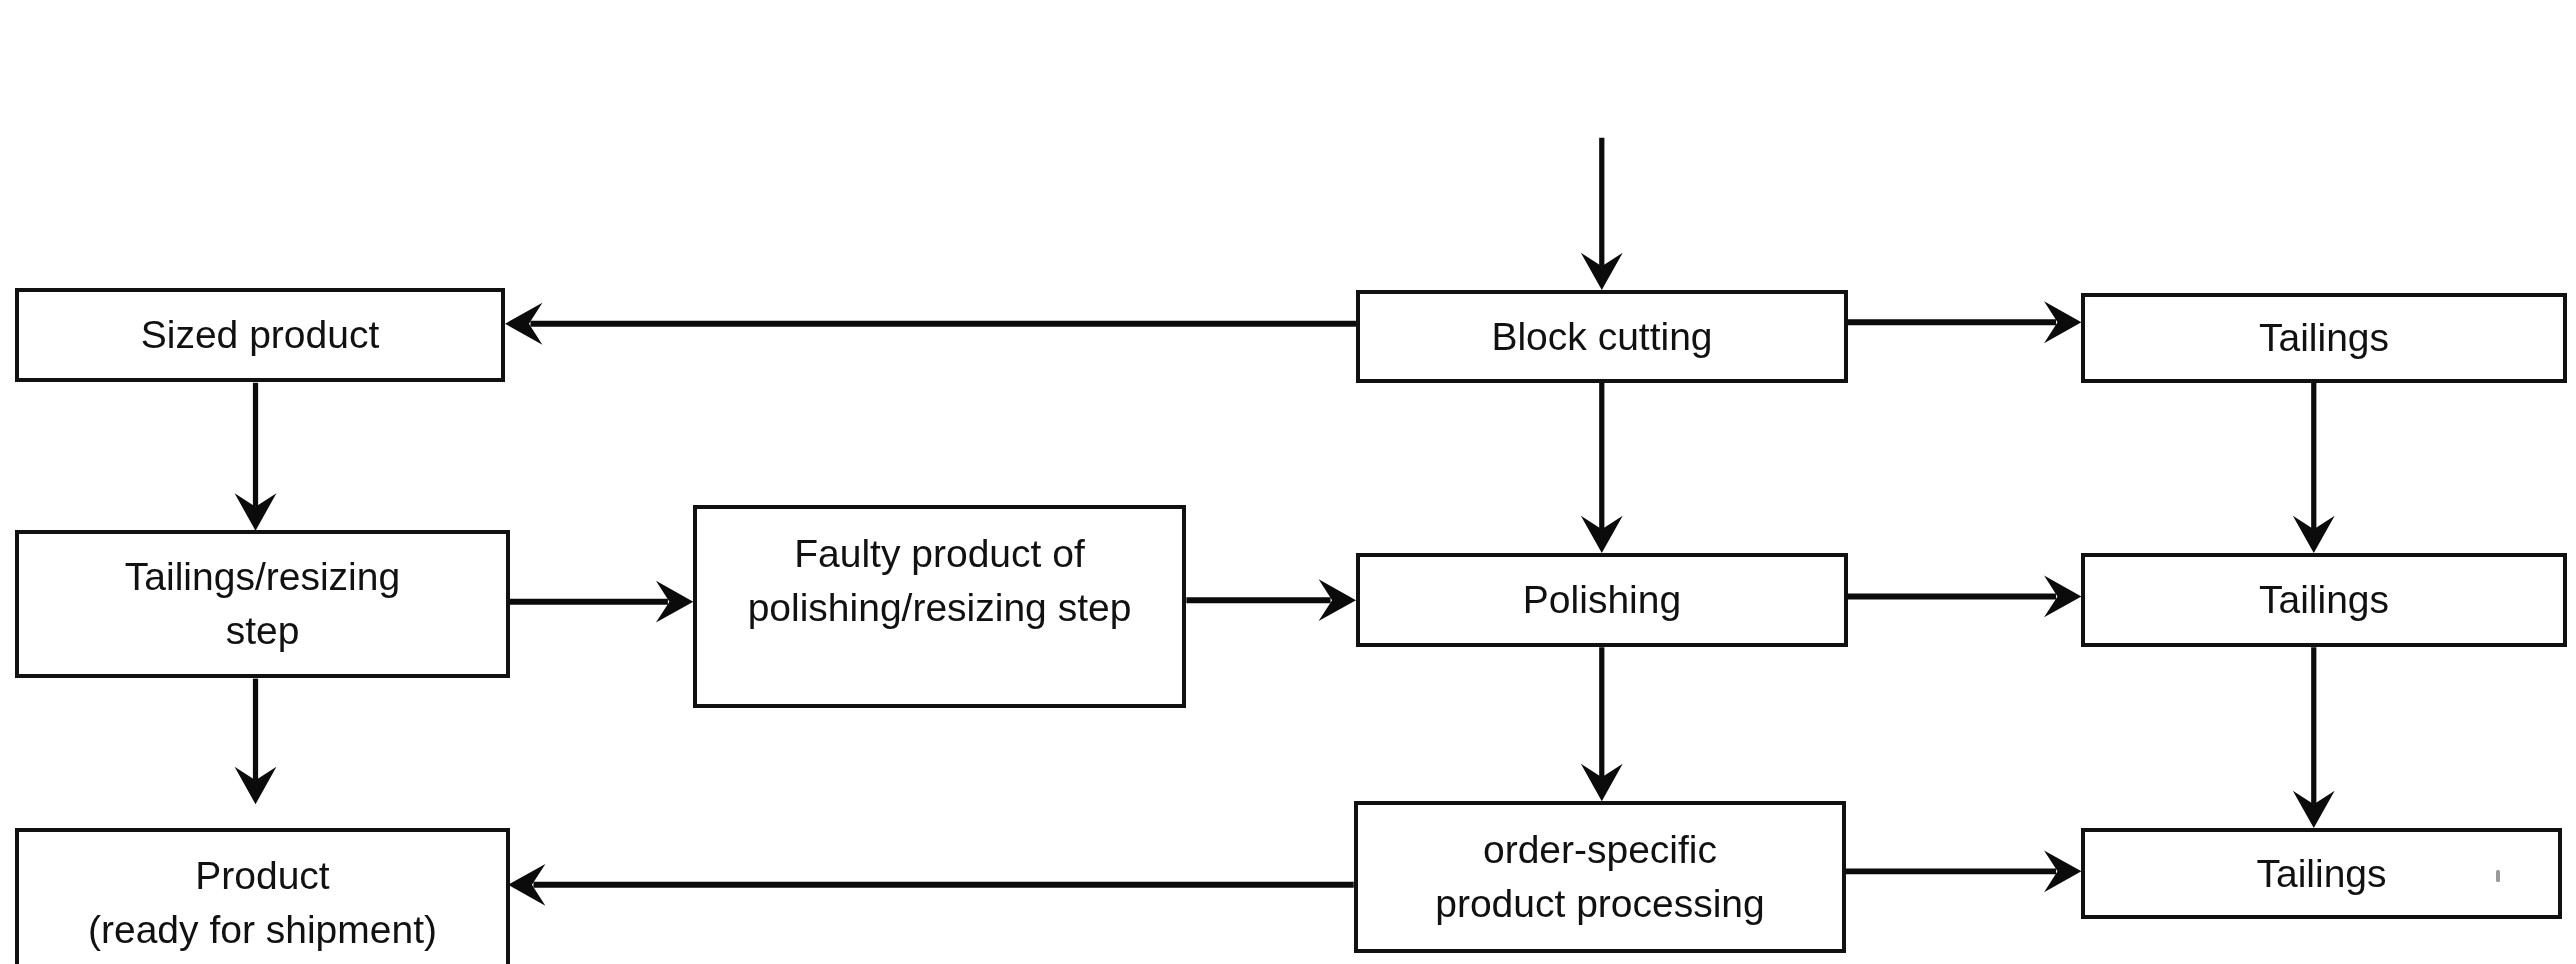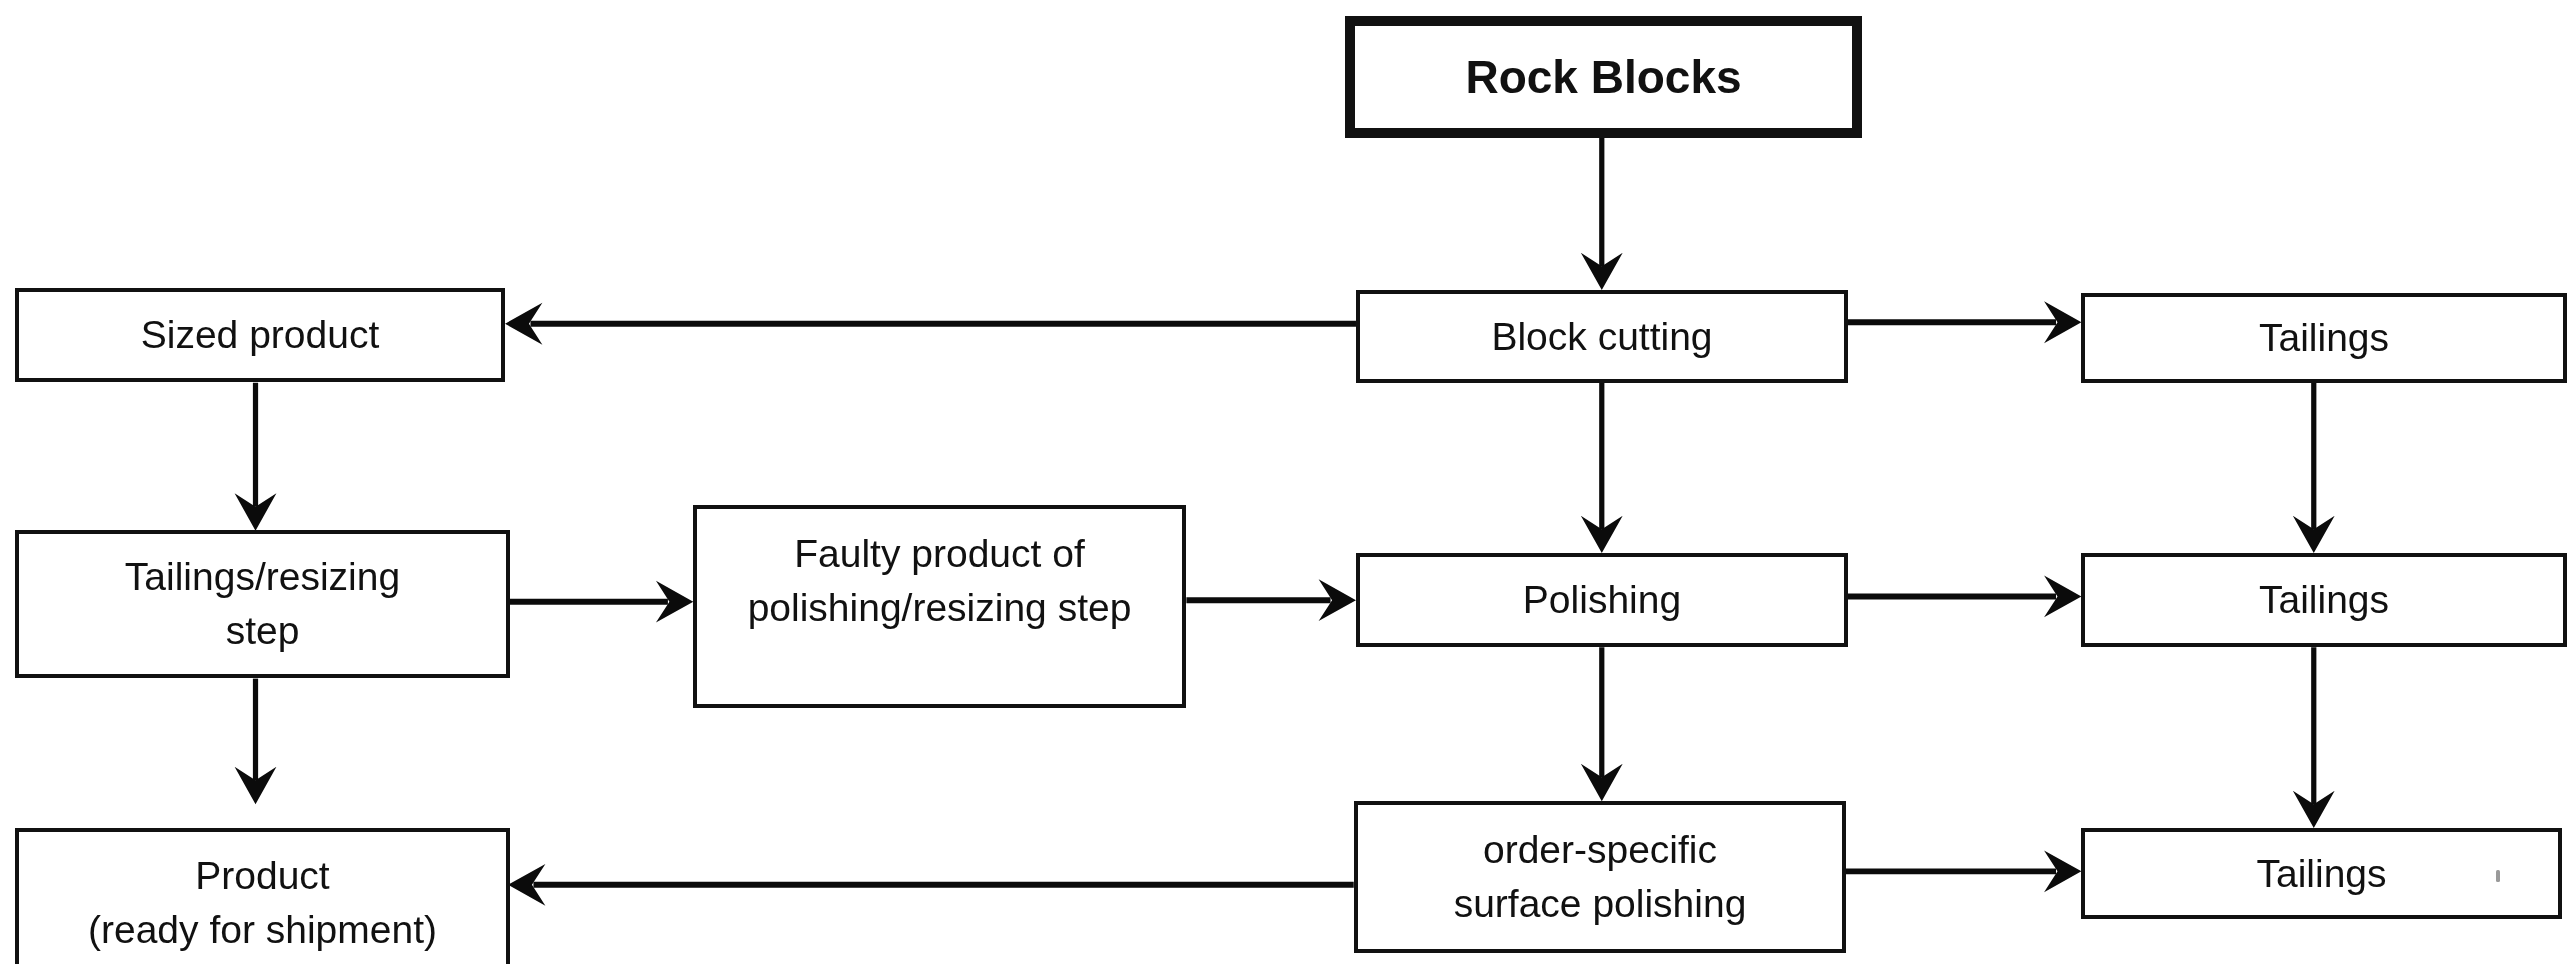--- a/index.html
+++ b/index.html
@@ -123,21 +123,20 @@
       <line x1="2470" y1="1166" x2="2752" y2="1166" stroke-width="8"></line>
       <polygon points="2786,1166 2736,1138 2754,1166 2736,1194" stroke="none"></polygon>
     </g>
 
     <g>
       <line x1="3097" y1="866" x2="3097" y2="1076" stroke-width="7"></line>
       <polygon points="3097,1108 3069,1058 3097,1076 3125,1058" stroke="none"></polygon>
     </g>
   </svg>
 
-  <div class="node title" style="left:1345px; top:16.4px;  width:517px; height:122px;">Rock Blocks</div>
 
   <div class="node" style="left:15px;   top:288px; width:490px; height:94px;">Sized product</div>
 
   <div class="node" style="left:1356px; top:290px; width:492px; height:93px;">Block cutting</div>
 
   <div class="node" style="left:2081px; top:293px; width:486px; height:90px;">Tailings</div>
 
   <div class="node" style="left:15px;   top:530px; width:495px; height:148px;">Tailings/resizing
 step</div>
 
@@ -145,20 +144,20 @@
 polishing/resizing step</div>
 
   <div class="node" style="left:1356px; top:553px; width:492px; height:94px;">Polishing</div>
 
   <div class="node" style="left:2081px; top:553px; width:486px; height:94px;">Tailings</div>
 
   <div class="node" style="left:15px;   top:804px; width:495px; height:149px;margin-top:24px;">Product
 (ready for shipment)</div>
 
   <div class="node" style="left:1354px; top:801px; width:492px; height:152px;">order-specific
-surface polishing</div>
+product processing</div>
 
   <div class="node" style="left:2081px; top:828px; width:481px; height:91px;">Tailings</div>
 
   <div class="stray" style="left:2496px; top:870px;"></div>
 
 </div>
 
 
 </body></html>

